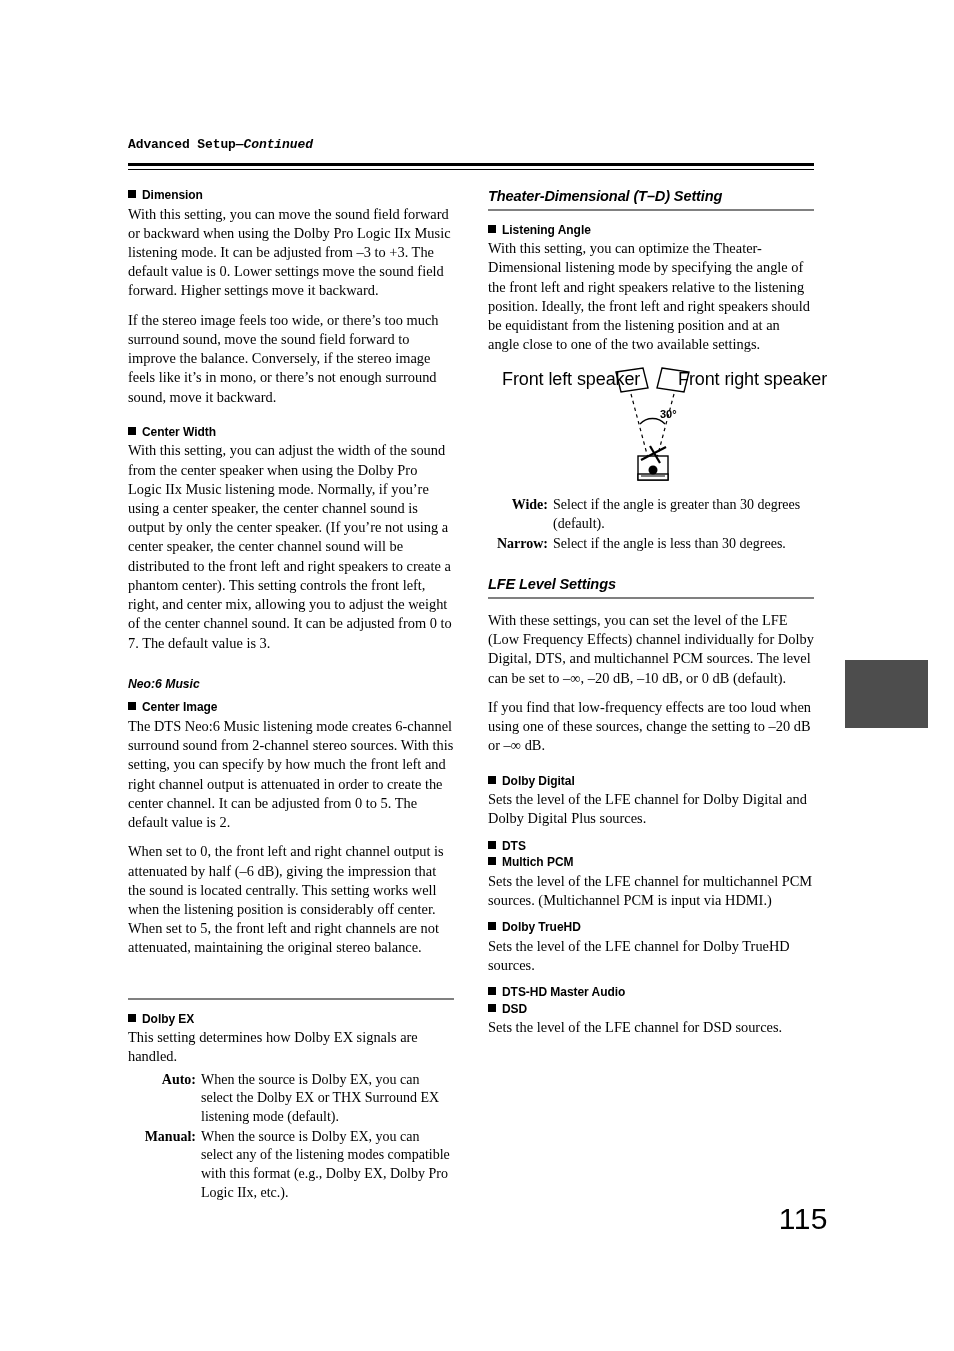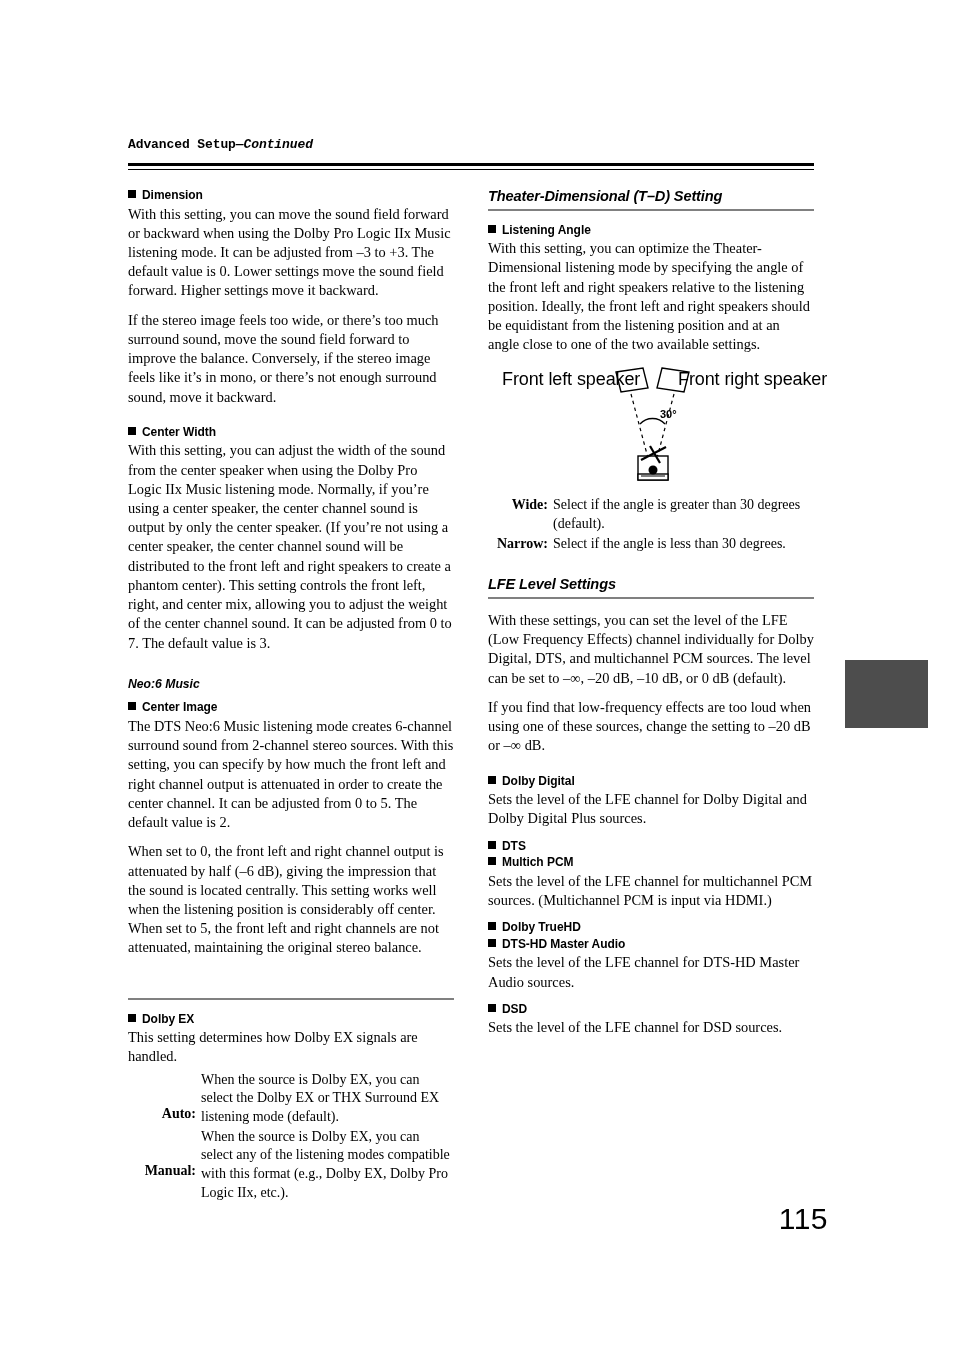--- a/index.html
+++ b/index.html
@@ -141,21 +141,21 @@
     font-weight: bold;
     text-align: right;
     flex: 0 0 auto;
     padding-right: 5px;
     white-space: nowrap;
   }
   .defrow .dd {
     flex: 1 1 auto;
   }
   
-  .deflist-ex .dt { width: 68px; margin-top: 34px; }
+  .deflist-ex .dt { width: 68px; }
   
   .deflist-angle .dt { width: 60px; }
 
   
   .diagram {
     position: relative;
     width: 326px;
     height: 120px;
     margin: 6px 0 12px 0;
   }
@@ -306,23 +306,23 @@
 
     <h3 class="sub"><span class="bullet"></span><span>Dolby Digital</span></h3>
     <p class="body">Sets the level of the LFE channel for Dolby Digital and Dolby Digital Plus sources.</p>
 
     <h3 class="sub"><span class="bullet"></span><span>DTS</span></h3>
 
     <h3 class="sub"><span class="bullet"></span><span>Multich PCM</span></h3>
     <p class="body">Sets the level of the LFE channel for multichannel PCM sources. (Multichannel PCM is input via HDMI.)</p>
 
     <h3 class="sub"><span class="bullet"></span><span>Dolby TrueHD</span></h3>
+    <p class="body">Sets the level of the LFE channel for Dolby TrueHD sources.</p>
 
     <h3 class="sub"><span class="bullet"></span><span>DTS-HD Master Audio</span></h3>
-    <p class="body">Sets the level of the LFE channel for DTS-HD Master Audio sources.</p>
 
     <h3 class="sub"><span class="bullet"></span><span>DSD</span></h3>
     <p class="body">Sets the level of the LFE channel for DSD sources.</p>
 
   </div>
 
   <div class="thumb-tab"></div>
 
   <div class="folio">115</div>
 

